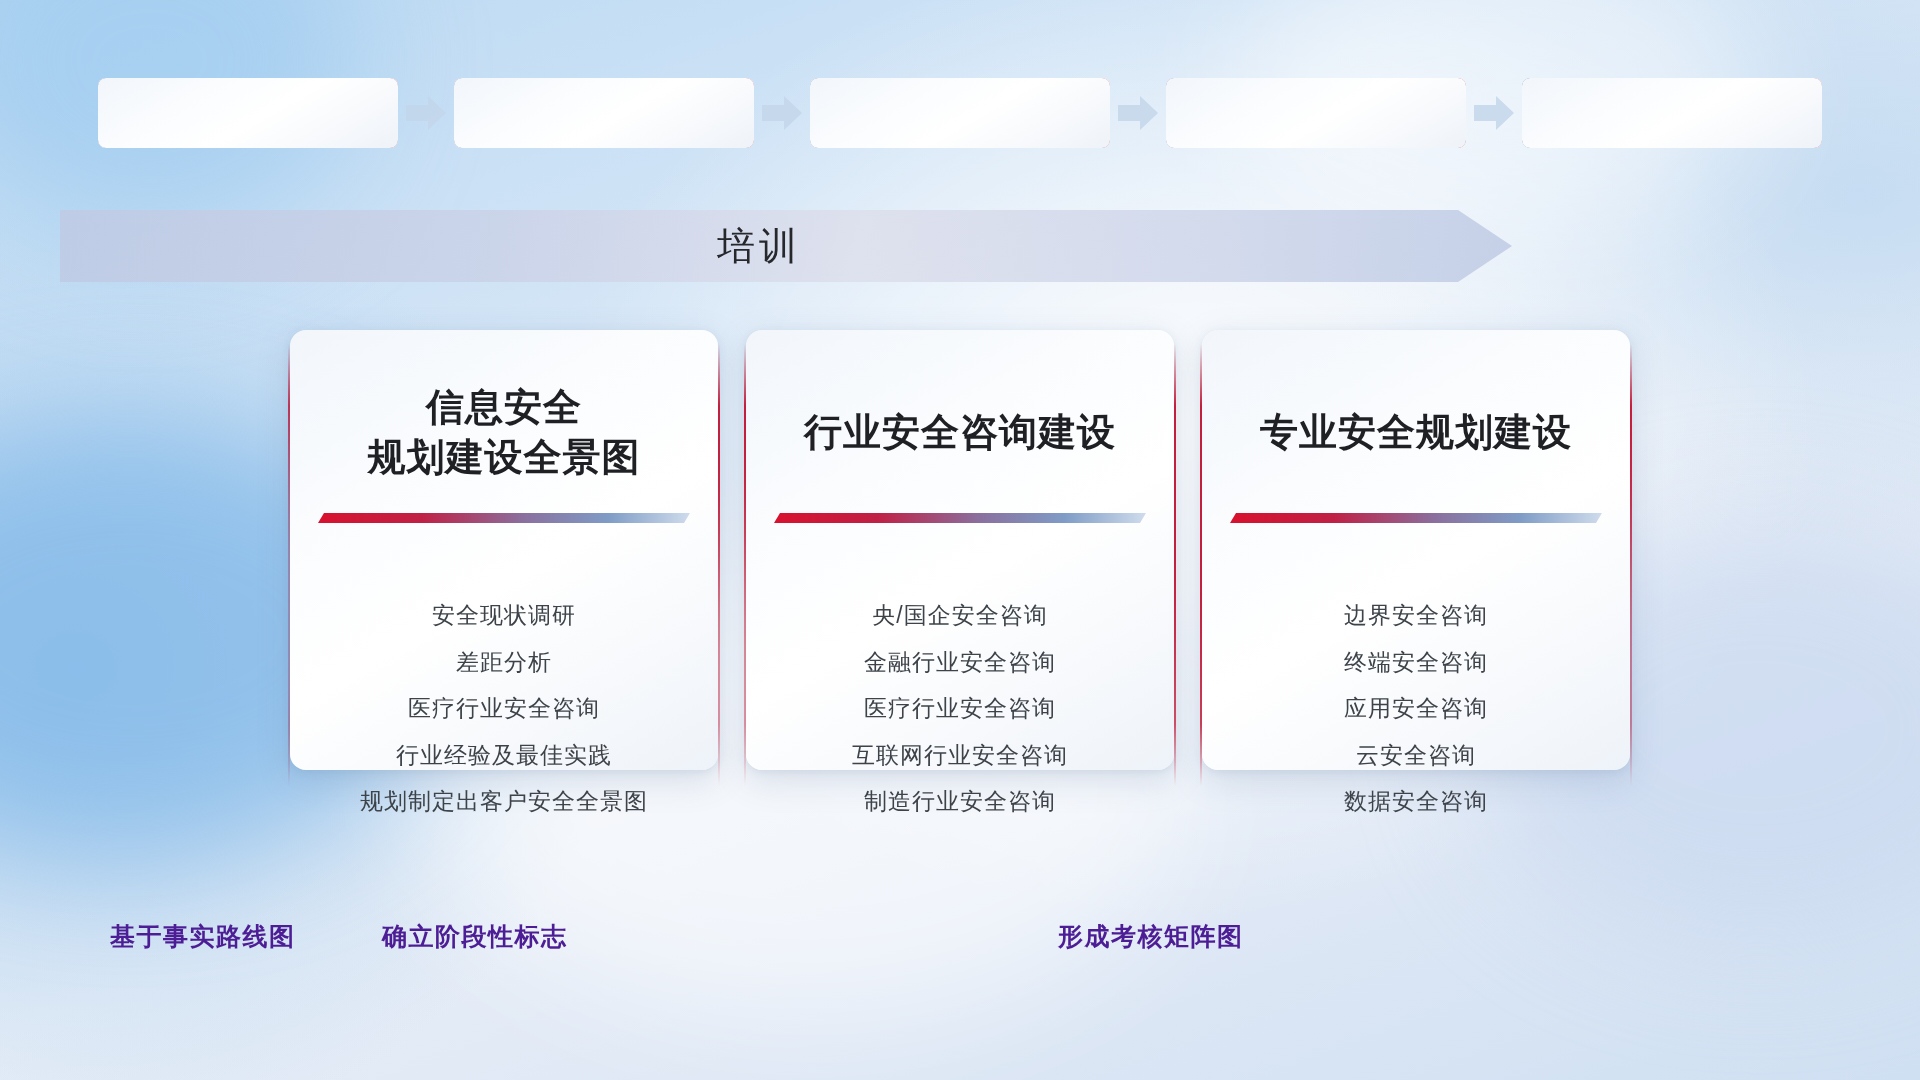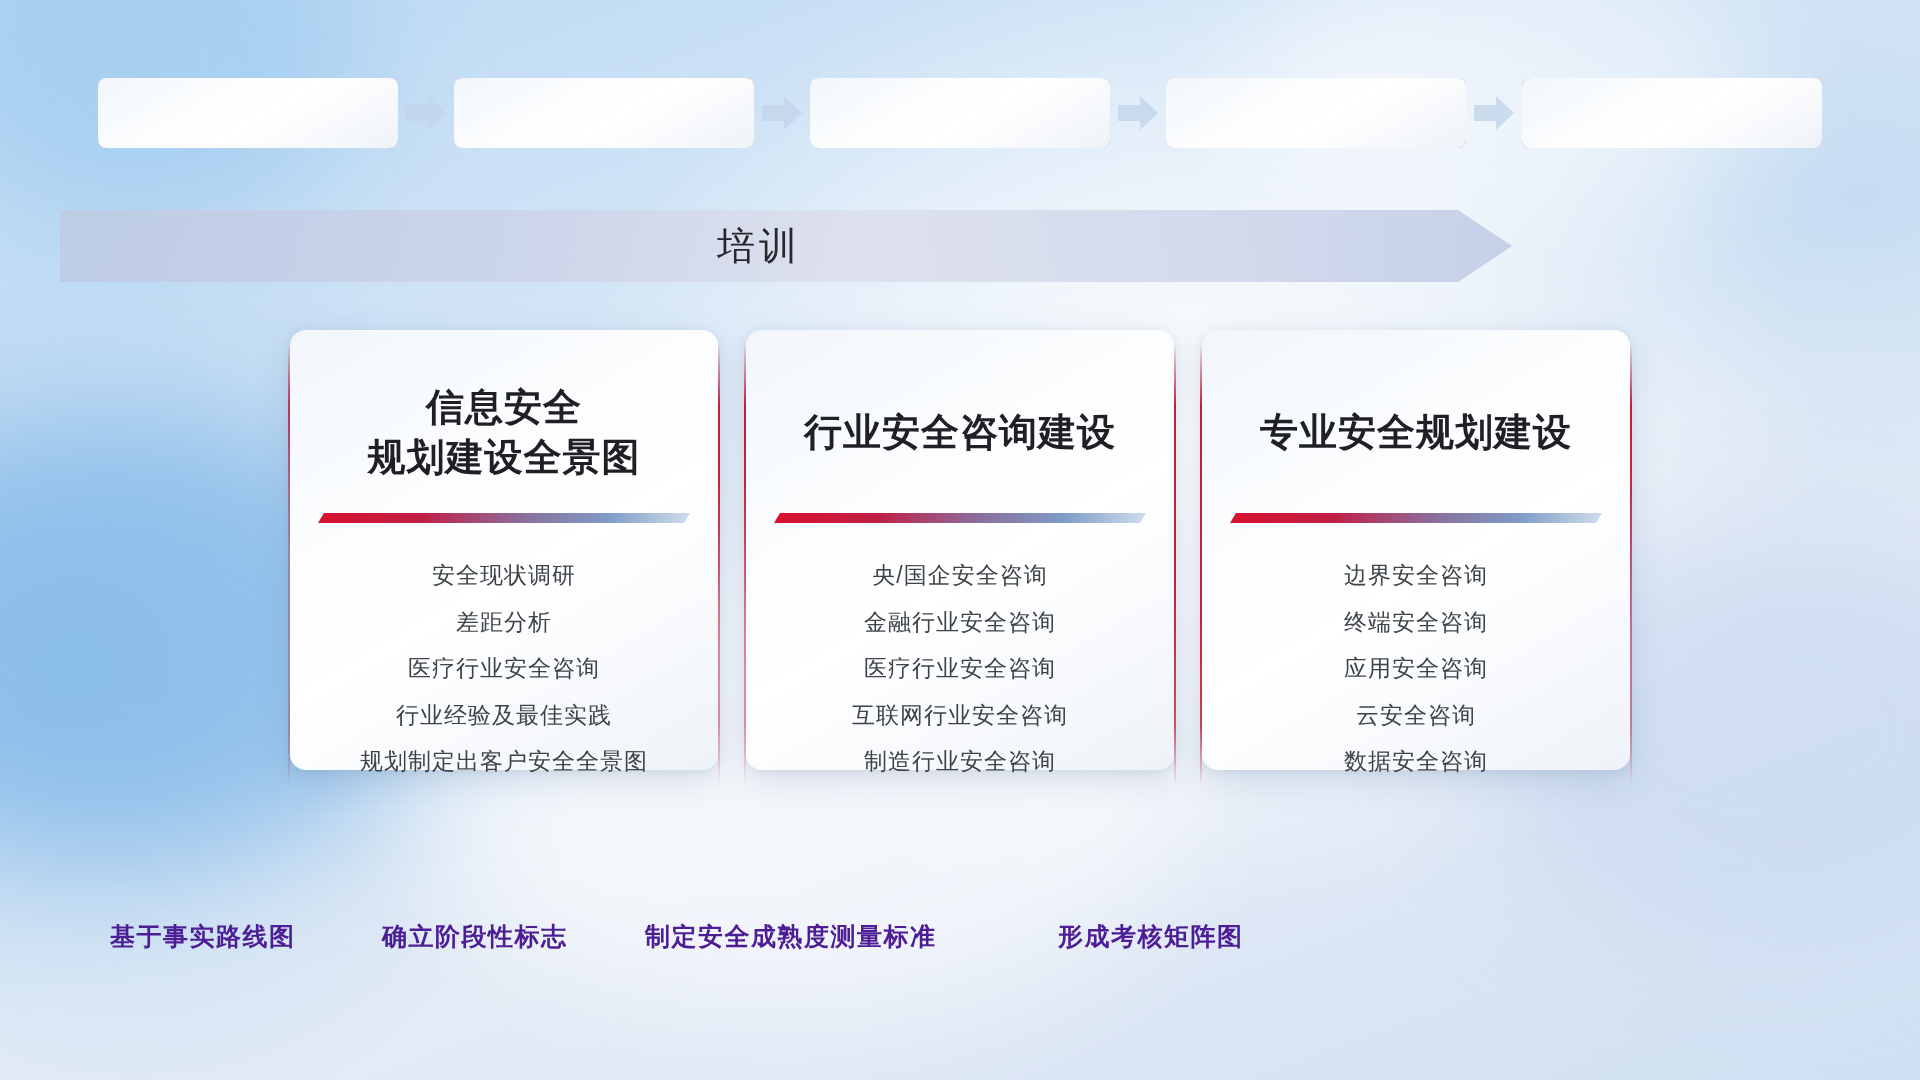--- a/index.html
+++ b/index.html
@@ -119,21 +119,21 @@
     display:flex; flex-direction:column; justify-content:center;
   }
   .card-title .ln { display:block; }
 
   .accent {
     width:372px; height:12px; margin:30px 0 34px;
     position:relative;
   }
   .accent svg { display:block; }
 
-  .card-list { display:flex; flex-direction:column; gap:12px; align-items:center; width:100%; }
+  .card-list { display:flex; flex-direction:column; gap:12px; align-items:center; width:100%;margin-top:40px; }
   .card-list li {
     list-style:none;
     font-size:23px; color:#3d4349; font-weight:400;
     letter-spacing:1px; line-height:1.5; text-align:center;
   }
 
   
   .foot {
     position:absolute; left:0; right:0; top:920px; height:40px;
   }
@@ -301,17 +301,16 @@
         <li>云安全咨询</li>
         <li>数据安全咨询</li>
       </ul>
     </div>
 
   </div>
 
   <div class="foot">
     <div class="foot-item f0">基于事实路线图</div>
     <div class="foot-item f1">确立阶段性标志</div>
-    <div class="foot-item f2">制定安全成熟度测量标准</div>
     <div class="foot-item f3">形成考核矩阵图</div>
   </div>
 
 </div>
 
 </body></html>

